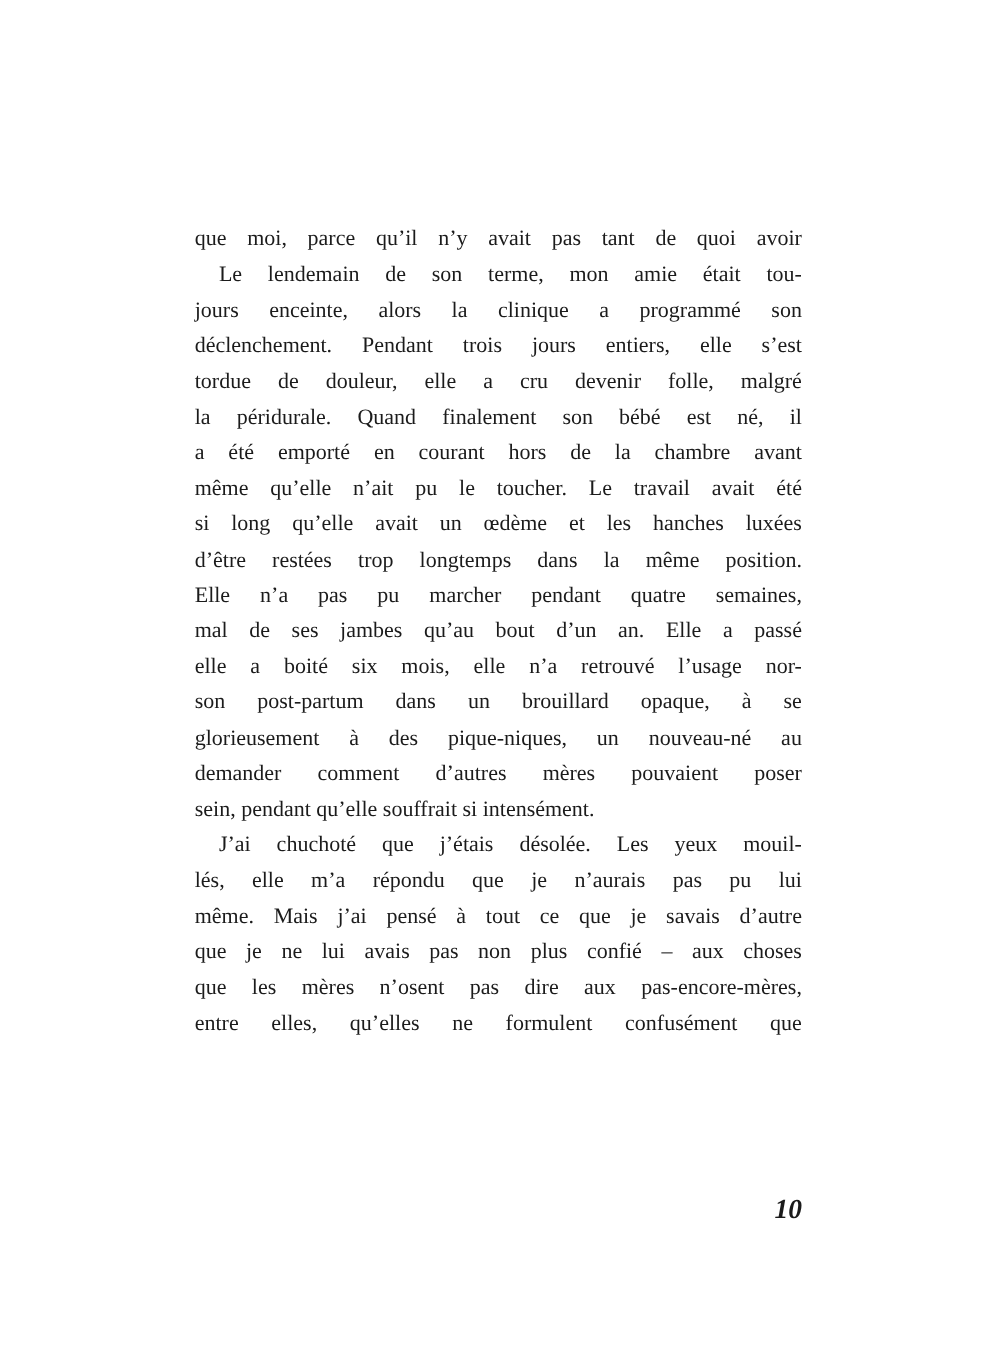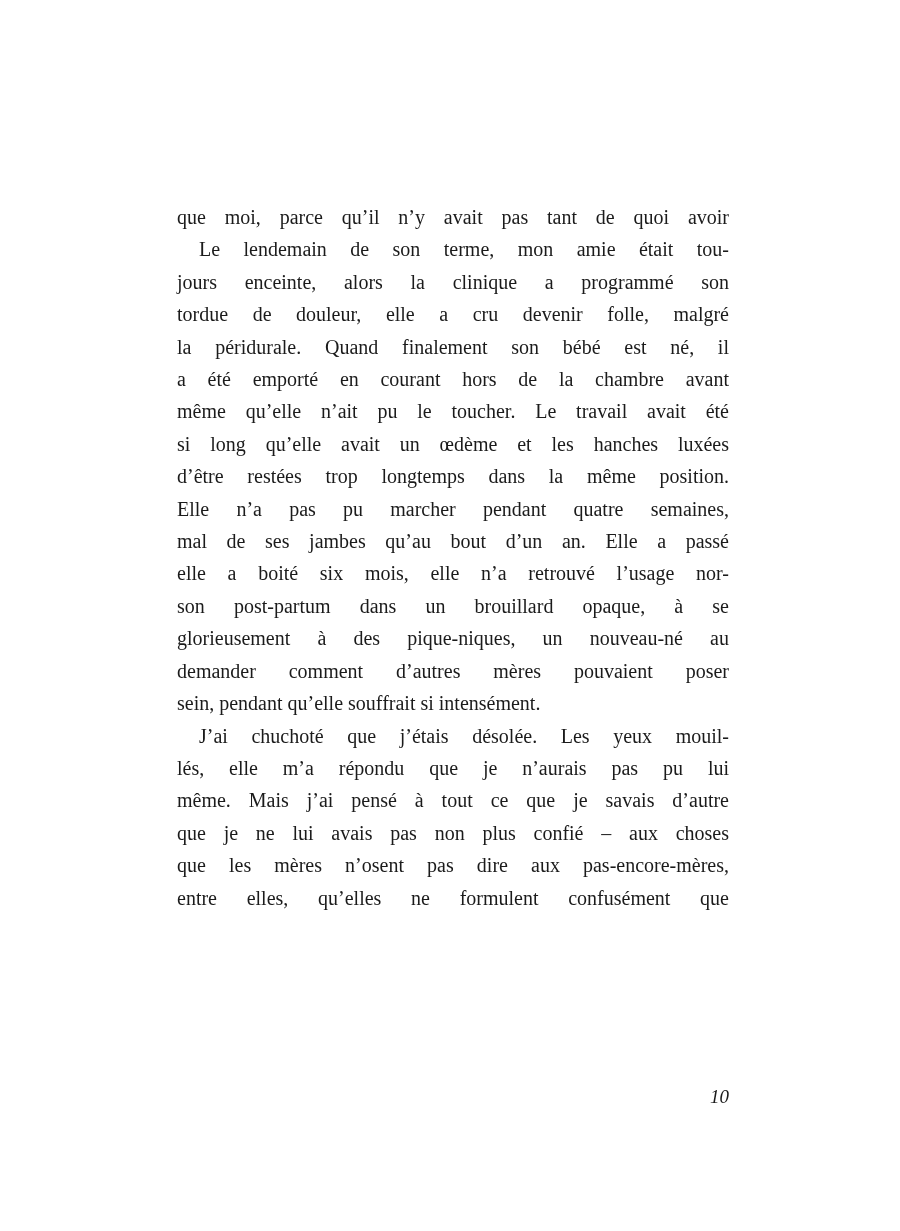--- a/index.html
+++ b/index.html
@@ -34,37 +34,38 @@
   }
   .line.indent {
     text-indent: 22px;
   }
   .page-number {
     position: absolute;
     left: 177px;
     top: 1086px;
     width: 552px;
     text-align: right;
-    font-size: 19px;
-    font-weight: normal;
+    font-size: 25px;
+    font-weight: bold;
     font-style: italic;
     color: #1b1b1b;
   }
 </style>
 </head>
 <body>
 
 <div class="book-page">
   <div class="text-block" id="text-block">
       <div class="paragraph">
         <div class="line">que moi, parce qu’il n’y avait pas tant de quoi avoir</div>
       </div>
       <div class="paragraph">
         <div class="line indent">Le lendemain de son terme, mon amie était tou-</div>
         <div class="line">jours enceinte, alors la clinique a programmé son</div>
+        <div class="line">déclenchement. Pendant trois jours entiers, elle s’est</div>
         <div class="line">tordue de douleur, elle a cru devenir folle, malgré</div>
         <div class="line">la péridurale. Quand finalement son bébé est né, il</div>
         <div class="line">a été emporté en courant hors de la chambre avant</div>
         <div class="line">même qu’elle n’ait pu le toucher. Le travail avait été</div>
         <div class="line">si long qu’elle avait un œdème et les hanches luxées</div>
         <div class="line">d’être restées trop longtemps dans la même position.</div>
         <div class="line">Elle n’a pas pu marcher pendant quatre semaines,</div>
         <div class="line">mal de ses jambes qu’au bout d’un an. Elle a passé</div>
         <div class="line">elle a boité six mois, elle n’a retrouvé l’usage nor-</div>
         <div class="line">son post-partum dans un brouillard opaque, à se</div>

